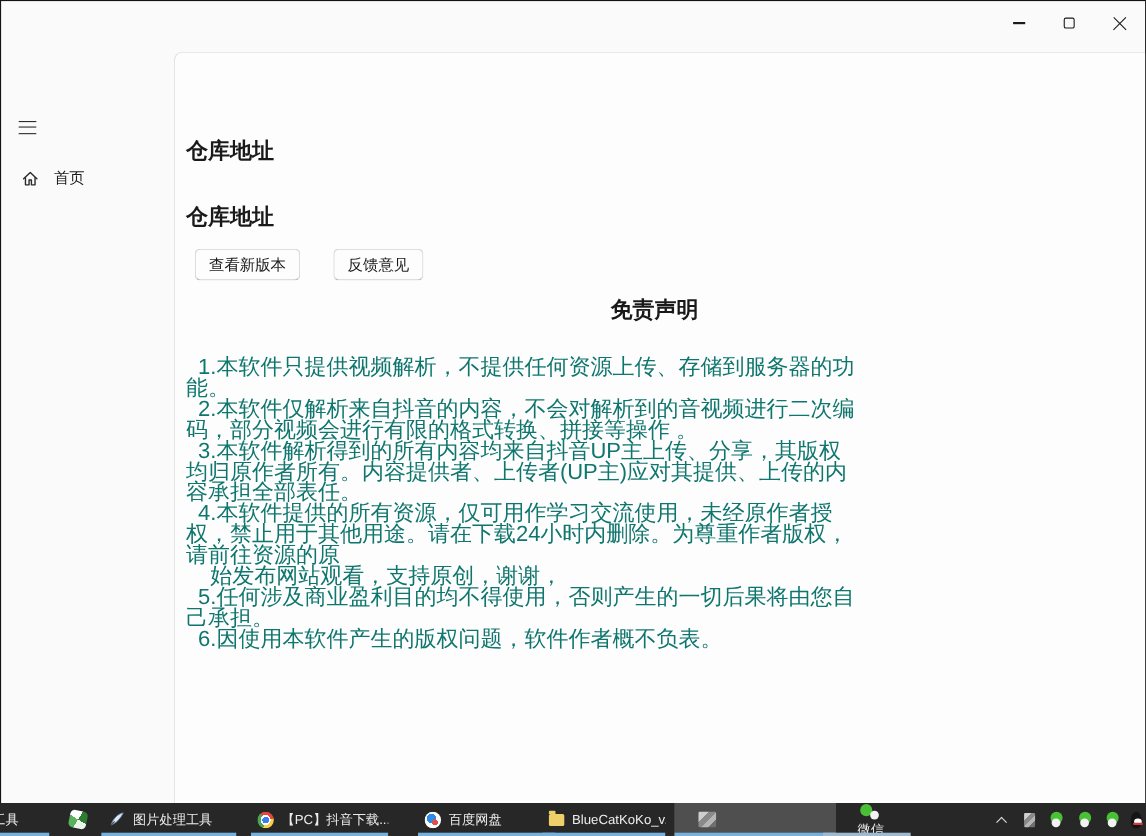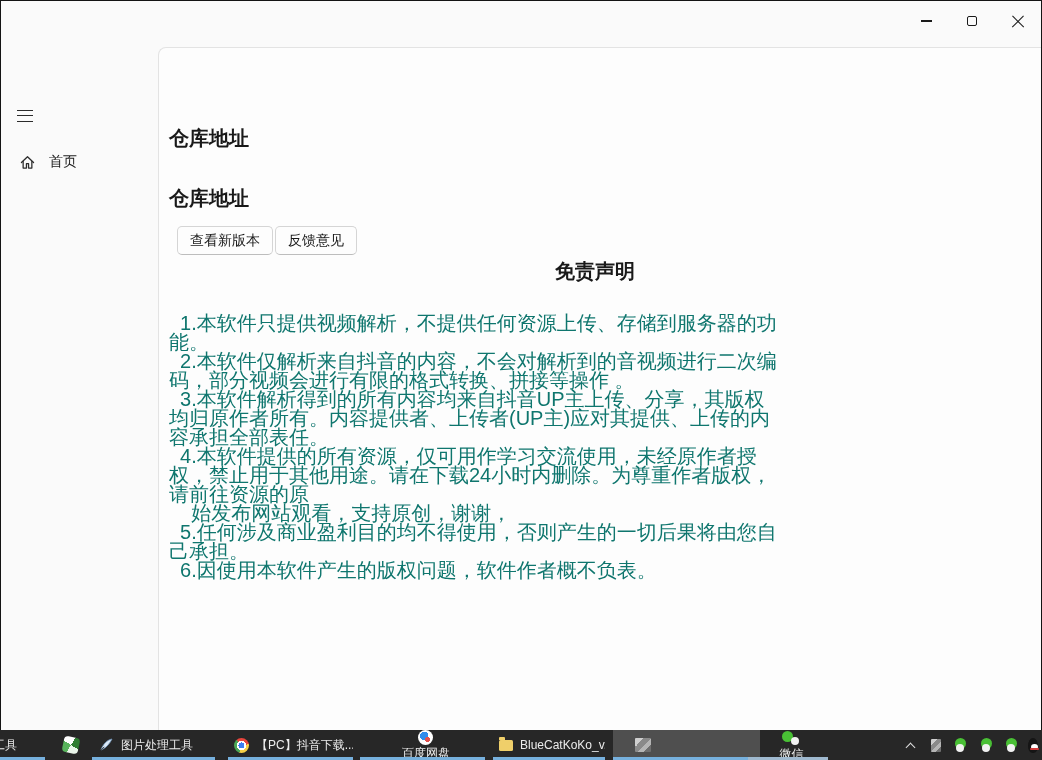--- a/index.html
+++ b/index.html
@@ -43,21 +43,21 @@
   .sel-pill { position:absolute; left:-1px; top:50%; transform:translateY(-50%);
     width:3px; height:17px; border-radius:2px; background:var(--accent,#0b6ccc); }
 
   
   .content { position:absolute; top:46px; left:157px; right:0; bottom:0;
     background:var(--content-bg,#fdfdfd); border-left:1px solid #e3e3e3; border-top:1px solid #e3e3e3;
     border-radius:8px 0 0 0; padding:80px 20px 0 10px; }
   .h2 { font-size:20px; line-height:20px; font-weight:700; color:#191919; margin:0; }
   .h-version { margin-bottom:40px; }
   .h-repo { margin-bottom:18px; }
-  .btn-row { display:flex; gap:2px; margin-left:8px; margin-bottom:6px; }
+  .btn-row { display:flex; gap:30px; margin-left:8px; margin-bottom:17px; }
   .app-button { height:29px; padding:0 12px; background:#fdfdfd;
     border:1px solid #d5d5d5; border-bottom-color:#bdbdbd; border-radius:5px;
     font-size:14px; color:#191919; display:flex; align-items:center;
     font-family:"Liberation Sans","DejaVu Sans",sans-serif; }
   .h-disclaimer { margin-bottom:33px;text-align:center; }
   .disclaimer { font-size:20px; line-height:19px; color:#0f766e; white-space:pre; }
 
   
   .taskbar { position:absolute; left:0; bottom:0; width:1042px; height:30px;
     background:var(--taskbar-bg,#272727); }
@@ -179,21 +179,21 @@
     <span class="tb-label">图片处理工具</span>
     <span class="tb-underline"></span>
   </div>
 
   <div class="tb-item" style="left:228px;width:125px;">
     <span class="tb-icon icon-chrome"></span>
     <span class="tb-label">【PC】抖音下载...</span>
     <span class="tb-underline"></span>
   </div>
 
-  <div class="tb-item" style="left:360px;width:125px;flex-direction:column;">
+  <div class="tb-item" style="left:380px;width:125px;">
     <span class="tb-icon icon-baidu"></span>
     <span class="tb-label">百度网盘</span>
     <span class="tb-underline"></span>
   </div>
 
   <div class="tb-item" style="left:493px;width:112px;">
     <span class="tb-icon icon-folder"></span>
     <span class="tb-label">BlueCatKoKo_v...</span>
     <span class="tb-underline"></span>
   </div>

